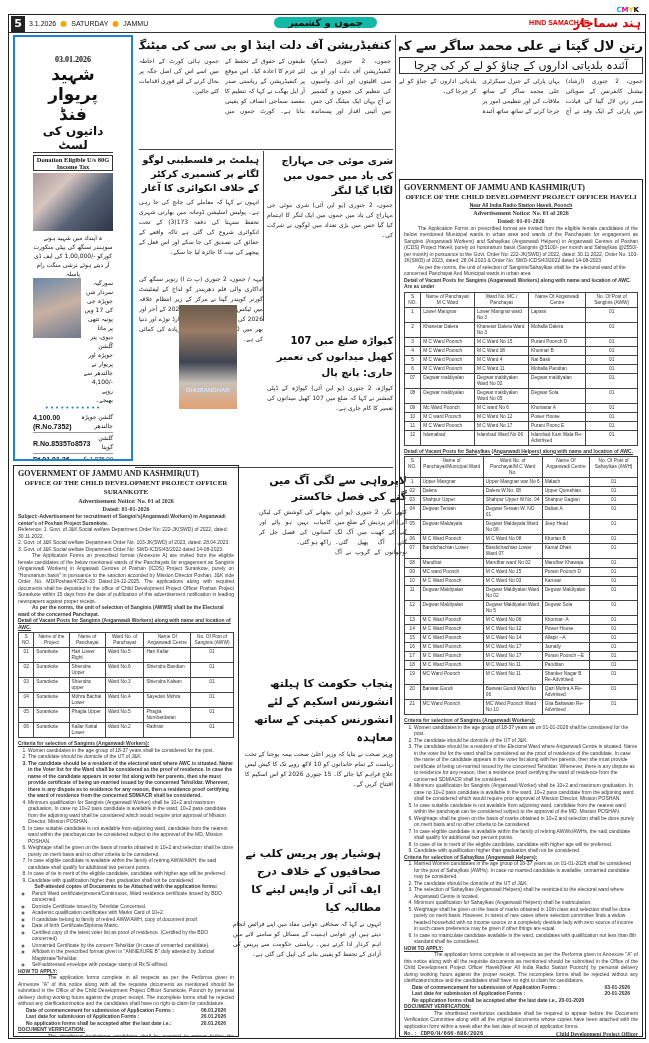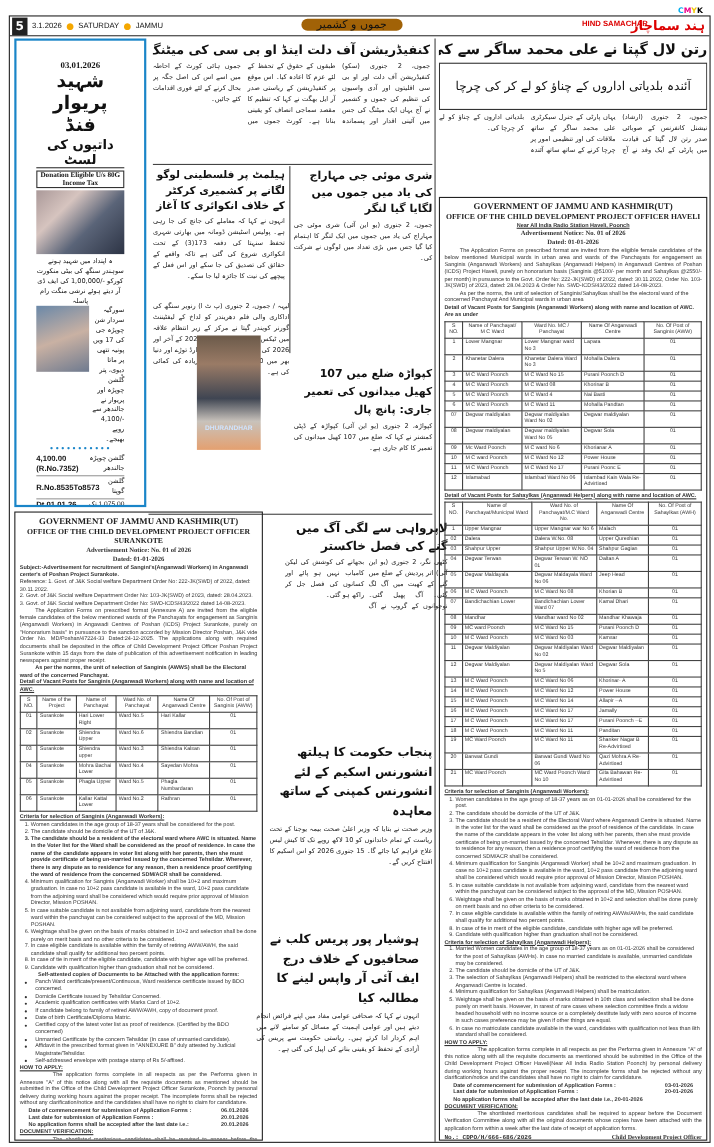--- a/index.html
+++ b/index.html
@@ -4,21 +4,21 @@
 <style>
 *{box-sizing:border-box;margin:0;padding:0}
 body{width:649px;height:1043px;background:#fff;font-family:"DejaVu Sans",sans-serif;color:#111;overflow:hidden;position:relative}
 .cmyk{position:absolute;top:6px;right:10px;font-size:7px;font-weight:bold;letter-spacing:0}
 .cmyk span:nth-child(1){color:#00aeef}.cmyk span:nth-child(2){color:#ec008c}.cmyk span:nth-child(3){color:#f2c500}.cmyk span:nth-child(4){color:#000}
 .page{position:absolute;left:8px;top:14px;width:638px;height:1025px;border:1px solid #222}
 .masthead{height:18px;display:flex;align-items:center;border-bottom:1px solid #333;font-size:7px;position:relative}
 .pageno{background:#222;color:#fff;font-weight:bold;font-size:11px;width:14px;height:16px;text-align:center;line-height:16px;margin:0 4px 0 2px}
 .mh-item{margin-right:4px;font-family:"Liberation Sans",sans-serif}
 .dot{color:#f4a700;margin-right:4px;font-size:8px}
-.section-title{position:absolute;left:265px;top:2px;background:#a16207;padding:0 14px;border-radius:8px;font-size:10px;font-weight:normal;direction:rtl}
+.section-title{position:absolute;left:265px;top:2px;background:#14b8a6;padding:0 14px;border-radius:8px;font-size:10px;font-weight:bold;direction:rtl}
 .brand-en{position:absolute;right:56px;top:4px;color:#d00;font-weight:bold;font-size:7px;font-family:"Liberation Sans",sans-serif}
 .brand-ur{position:absolute;right:4px;top:1px;color:#d00;font-weight:bold;font-size:12px;direction:rtl}
 .urdu{direction:rtl;text-align:right;font-family:"DejaVu Sans",sans-serif}
 .col{position:absolute;overflow:hidden}
 .leftbox{left:4px;top:20px;width:120px;height:426px;border:2px solid #1a85c8;padding:18px}
 .lb-date{font-family:"Liberation Serif",serif;font-weight:bold;font-size:8px;text-align:center}
 .lb-title{font-size:17px;font-weight:bold;text-align:center;line-height:20px}
 .lb-sub{font-size:12px;text-align:center;font-weight:bold;border-bottom:1px solid #333;margin-bottom:2px}
 .lb-tax{font-family:"Liberation Serif",serif;font-size:6.5px;font-weight:bold;text-align:center;border:1px solid #333;margin-bottom:2px}
 .photo1{height:58px;background:linear-gradient(135deg,#a99 0%,#d6c4bf 30%,#5a6478 60%,#2d3445 100%);margin-bottom:2px}
@@ -28,36 +28,36 @@
 .lb-side{font-size:6px;line-height:9px;direction:rtl;text-align:right;flex:1}
 .stars{text-align:center;color:#1a85c8;font-size:7px;letter-spacing:1px}
 .amounts{font-size:7px;font-family:"Liberation Sans",sans-serif;font-weight:bold}
 .amt{display:flex;justify-content:space-between;align-items:center;border-bottom:1px solid #999;padding:1px 0;line-height:9px}
 .amt .lbl{font-size:6px;font-weight:normal;direction:rtl}
 .headline{font-weight:bold;direction:rtl;text-align:right;white-space:nowrap}
 .article-text{font-size:6px;line-height:10px;direction:rtl;text-align:justify;color:#222}
 .divider-v{position:absolute;width:1px;background:#444}
 .divider-h{position:absolute;height:1px;background:#444}
 .gov{position:absolute;border:1px solid #222;padding:3px 4px;font-family:"Liberation Sans",sans-serif;font-size:5px;line-height:6.5px;color:#333;overflow:hidden}
-.gov h1{font-family:"Liberation Serif",serif;font-size:8px;text-align:center;font-weight:bold;line-height:10px;color:#222}
+.gov h1{font-family:"Liberation Serif",serif;font-size:8px;text-align:left;font-weight:bold;line-height:10px;color:#222}
 .gov h2{font-family:"Liberation Serif",serif;font-size:7px;text-align:center;font-weight:bold;line-height:9px;color:#222}
 .gov h3{font-family:"Liberation Serif",serif;font-size:6px;text-align:center;font-weight:bold;line-height:8px}
 .gov .u{text-decoration:underline;font-weight:bold}
 .gov table{width:100%;border-collapse:collapse;margin:2px 0}
 .gov td,.gov th{border:1px solid #444;padding:1px 2px;font-size:4.8px;line-height:6px;vertical-align:top;font-weight:normal}
 .gov th{text-align:center}
 .gov .c{text-align:center}
 .gov ol{padding-left:10px}
 .gov ul{padding-left:14px;list-style:circle}
 .gov .dates div{display:flex;justify-content:space-between;font-weight:bold;padding:0 8px}
 .gov .sig{text-align:right;font-family:"Liberation Serif",serif;font-weight:bold;font-size:5.5px;line-height:7px}
 .gov .ref{font-family:"Liberation Mono",monospace;font-weight:bold;font-size:5.5px}
 .poster{width:90px;height:120px;background:linear-gradient(180deg,#6b5a4a 0%,#9a7b66 25%,#3f4552 55%,#c8c2bb 75%,#e4a070 100%);position:relative;flex-shrink:0}
 .poster span{position:absolute;bottom:16px;left:6px;right:6px;text-align:center;color:#cfe4ff;font-weight:bold;font-size:8px;font-family:"Liberation Sans",sans-serif;letter-spacing:0}
-.subhead-box{border:1px solid #333;font-size:11px;direction:rtl;padding:14px;margin:2px 0}
+.subhead-box{border:1px solid #333;font-size:11px;text-align:center;direction:rtl;padding:1px;margin:2px 0}
 </style>
 </head>
 <body>
 
 <div class="cmyk"><span>C</span><span>M</span><span>Y</span><span>K</span></div>
 
 <div class="page">
 
   <div class="masthead">
     <div class="pageno">5</div>

